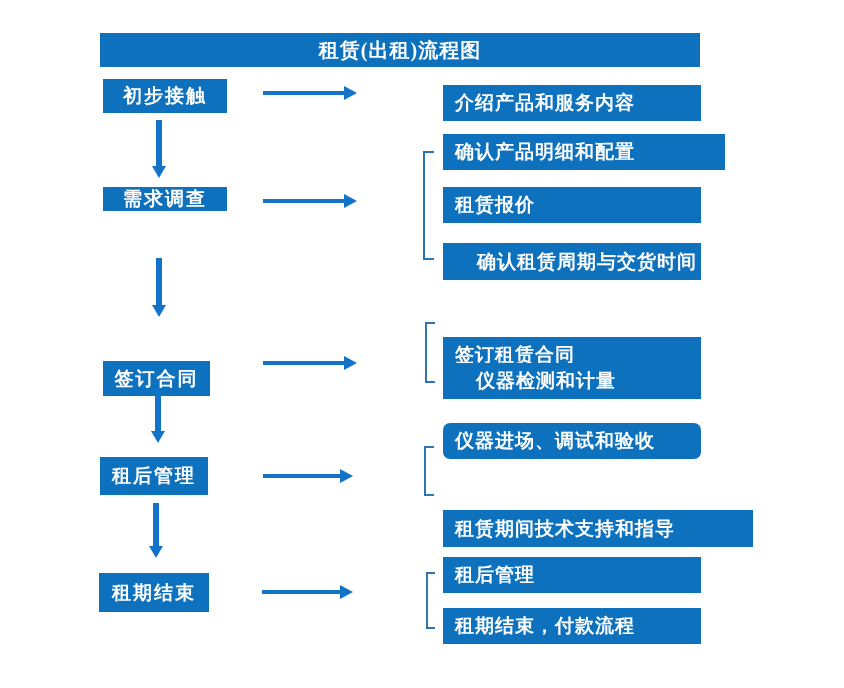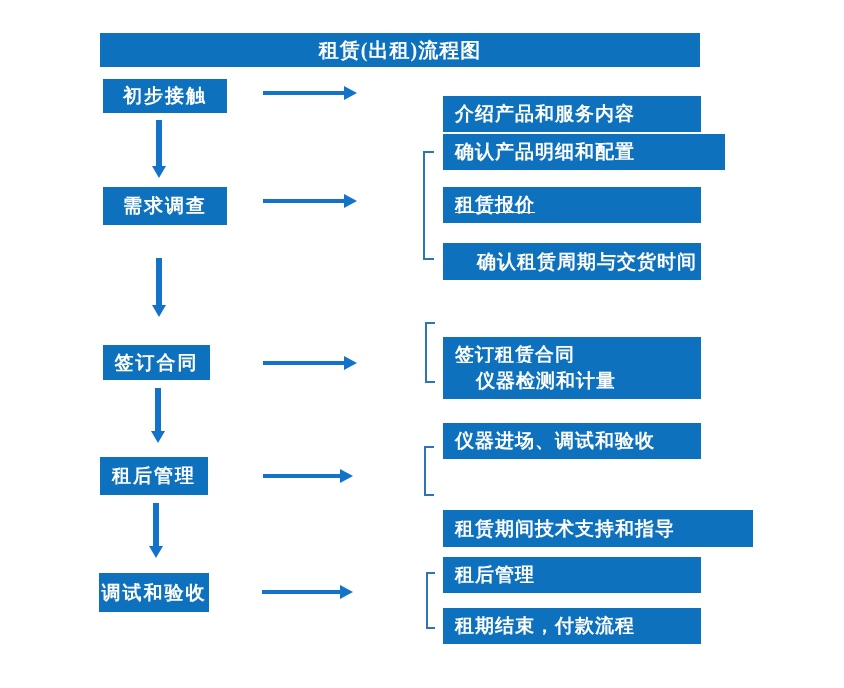--- a/index.html
+++ b/index.html
@@ -65,35 +65,35 @@
   }
 </style>
 </head>
 <body>
 
 <div id="canvas">
 
   <div class="box title-bar" style="left:100px; top:11px; width:600px; height:34px;">租赁(出租)流程图</div>
 
   <div class="box step-box" style="left:103px; top:79px;  width:124px; height:34px;">初步接触</div>
-  <div class="box step-box" style="left:103px; top:187px; width:124px; height:38px;">需求调查</div>
-  <div class="box step-box" style="left:103px; top:345px; width:107px; height:35px;">签订合同</div>
+  <div class="box step-box" style="left:103px; top:187px; width:124px; height:24px;">需求调查</div>
+  <div class="box step-box" style="left:103px; top:361px; width:107px; height:35px;">签订合同</div>
   <div class="box step-box" style="left:100px; top:457px; width:108px; height:38px;">租后管理</div>
-  <div class="box step-box" style="left:99px;  top:573px; width:110px; height:39px;">调试和验收</div>
+  <div class="box step-box" style="left:99px;  top:573px; width:110px; height:39px;">租期结束</div>
 
-  <div class="box detail-box" style="left:443px; top:96px;  width:258px; height:36px;">介绍产品和服务内容</div>
+  <div class="box detail-box" style="left:443px; top:85px;  width:258px; height:36px;">介绍产品和服务内容</div>
 
   <div class="box detail-box" style="left:443px; top:134px; width:282px; height:36px;">确认产品明细和配置</div>
-  <div class="box detail-box" style="left:443px; top:187px; width:258px; height:36px;text-decoration:underline;">租赁报价</div>
+  <div class="box detail-box" style="left:443px; top:187px; width:258px; height:36px;">租赁报价</div>
   <div class="box detail-box" style="left:443px; top:243px; width:258px; height:37px;padding-left:34px;">确认租赁周期与交货时间</div>
 
   <div class="box detail-box" style="left:443px; top:313px; width:258px; height:36px;margin-top:24px;">签订租赁合同</div>
   <div class="box detail-box" style="left:443px; top:363px; width:258px; height:36px;padding-left:33px;">仪器检测和计量</div>
 
-  <div class="box detail-box" style="left:443px; top:423px; width:258px; height:36px;">仪器进场、调试和验收</div>
+  <div class="box detail-box" style="left:443px; top:423px; width:258px; height:36px;border-radius:7px;">仪器进场、调试和验收</div>
   <div class="box detail-box" style="left:443px; top:490px; width:310px; height:37px;margin-top:20px;">租赁期间技术支持和指导</div>
 
   <div class="box detail-box" style="left:443px; top:557px; width:258px; height:36px;">租后管理</div>
   <div class="box detail-box" style="left:443px; top:608px; width:258px; height:36px;">租期结束，付款流程</div>
 
   <div class="harrow" style="left:263px; top:91px;  width:81px;"></div>
   <div class="harrow" style="left:263px; top:199px; width:81px;"></div>
   <div class="harrow" style="left:263px; top:361px; width:81px;"></div>
   <div class="harrow" style="left:263px; top:474px; width:77px;"></div>
   <div class="harrow" style="left:262px; top:590px; width:78px;"></div>

